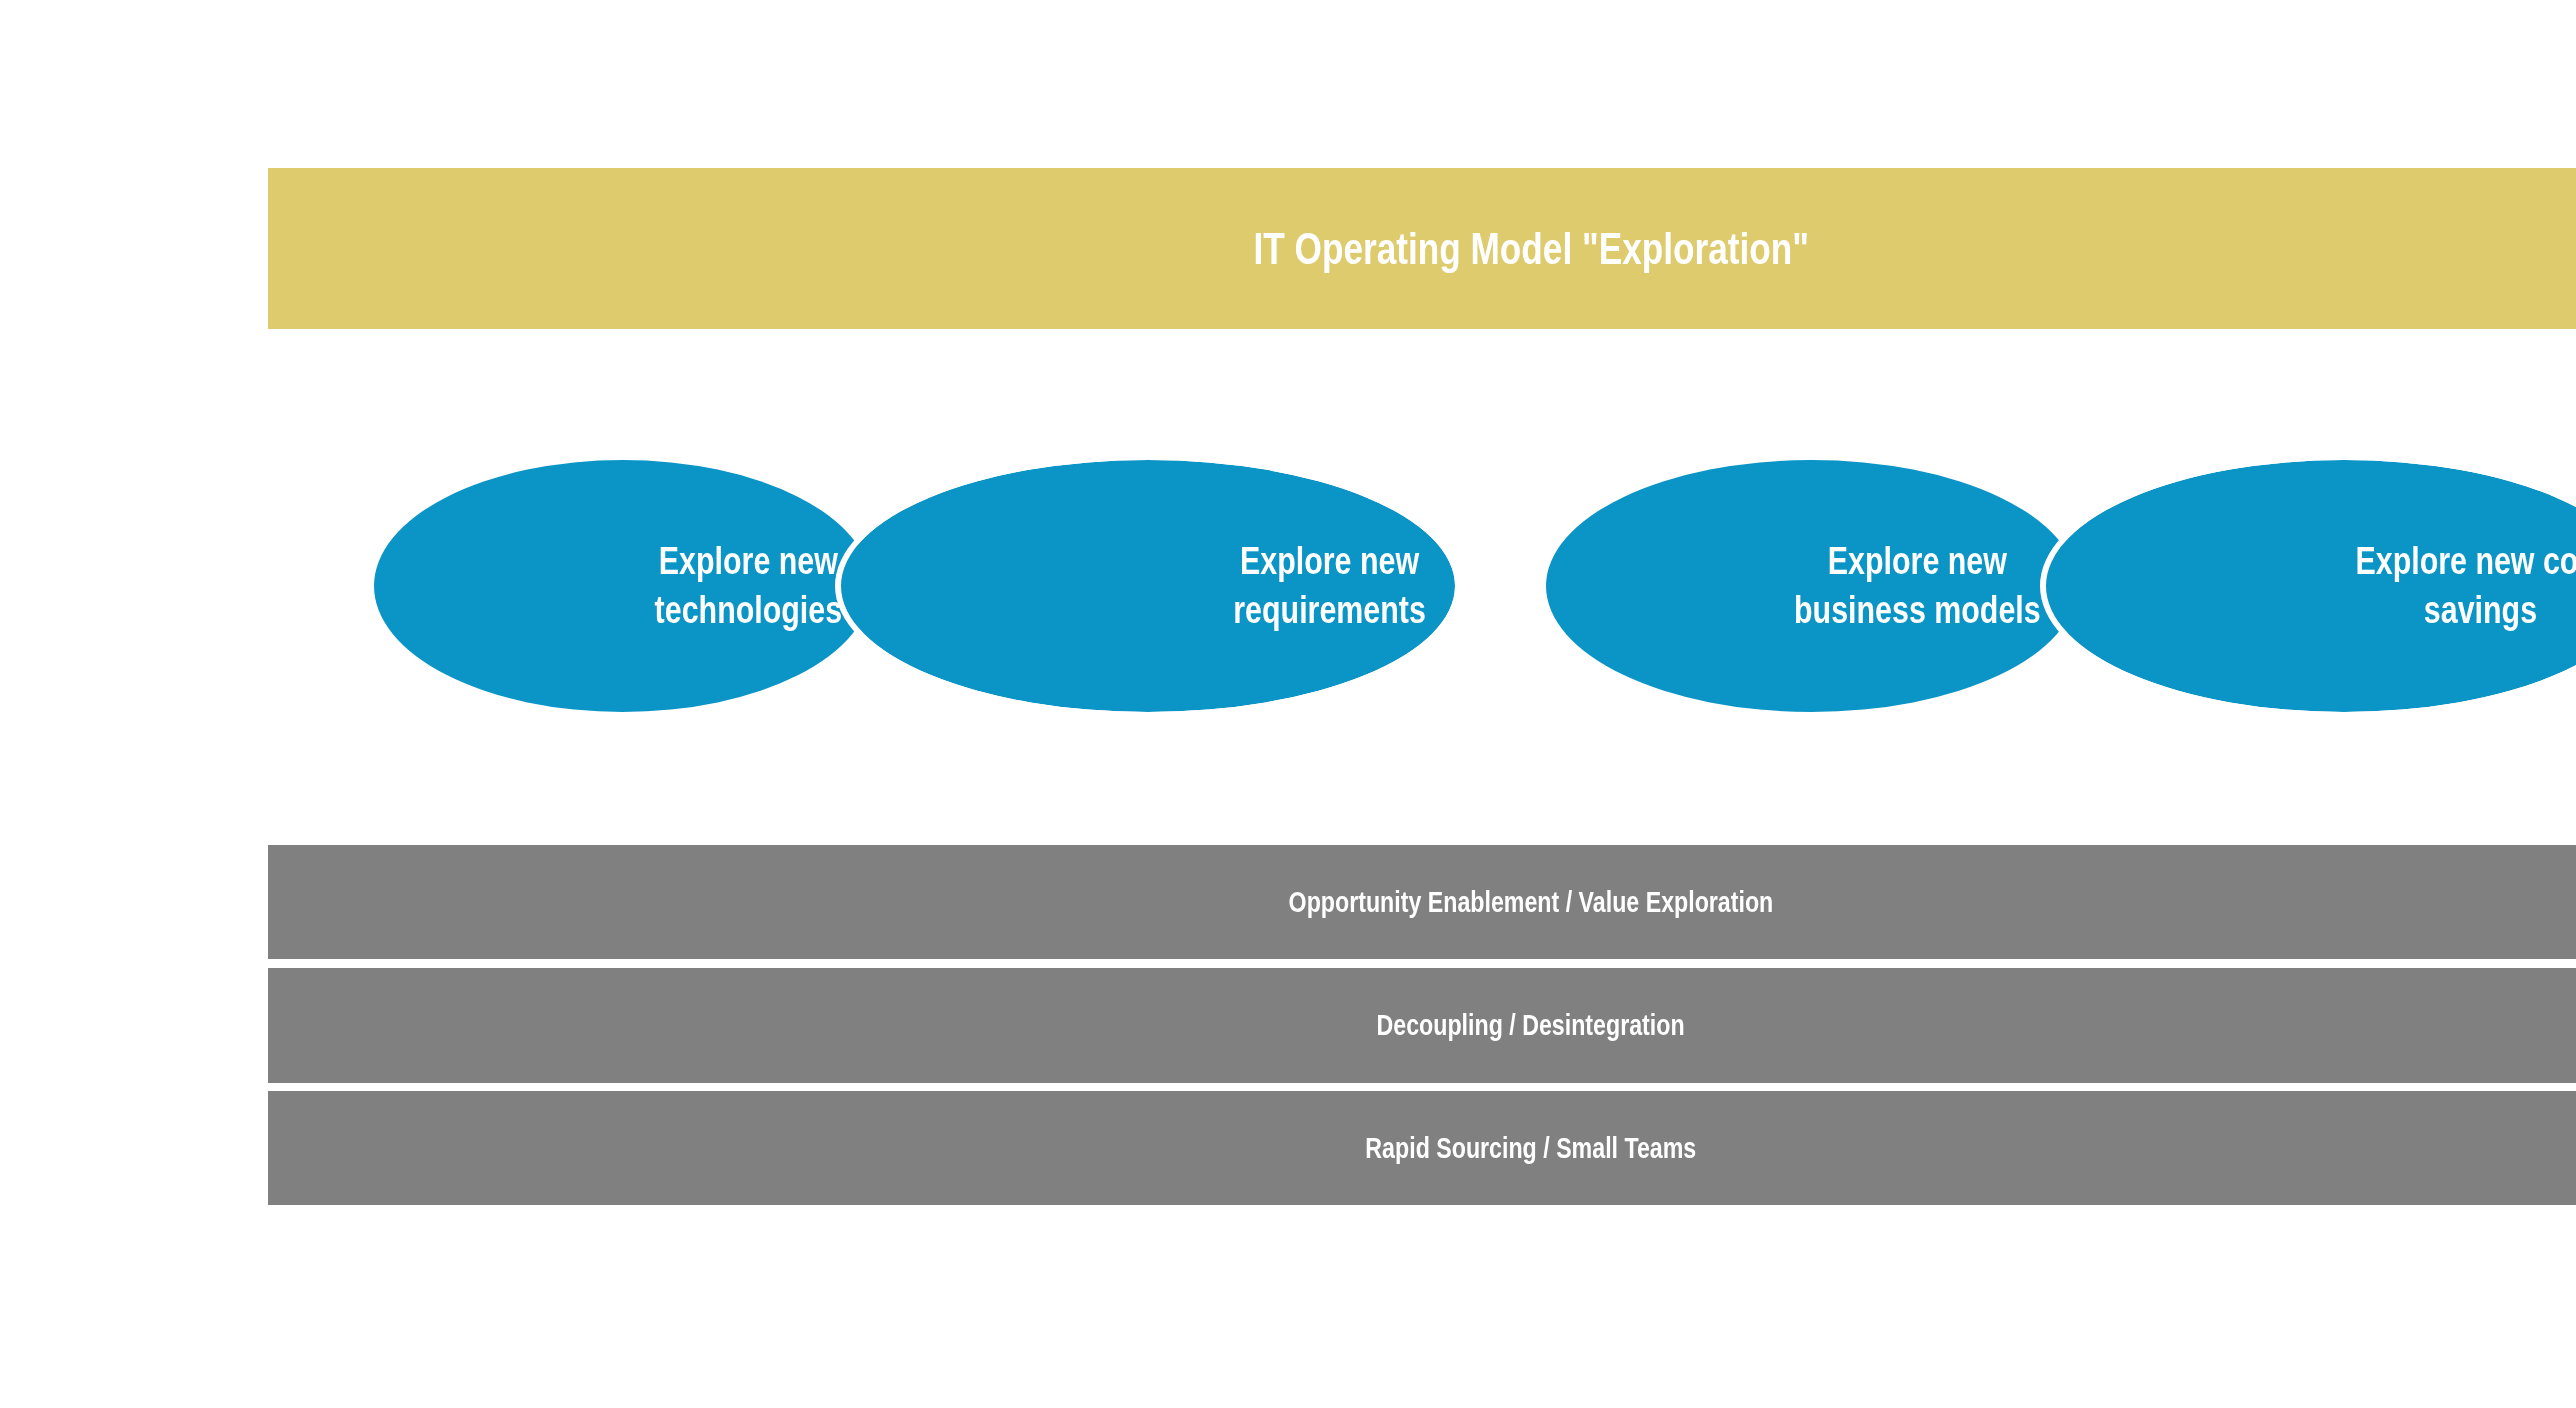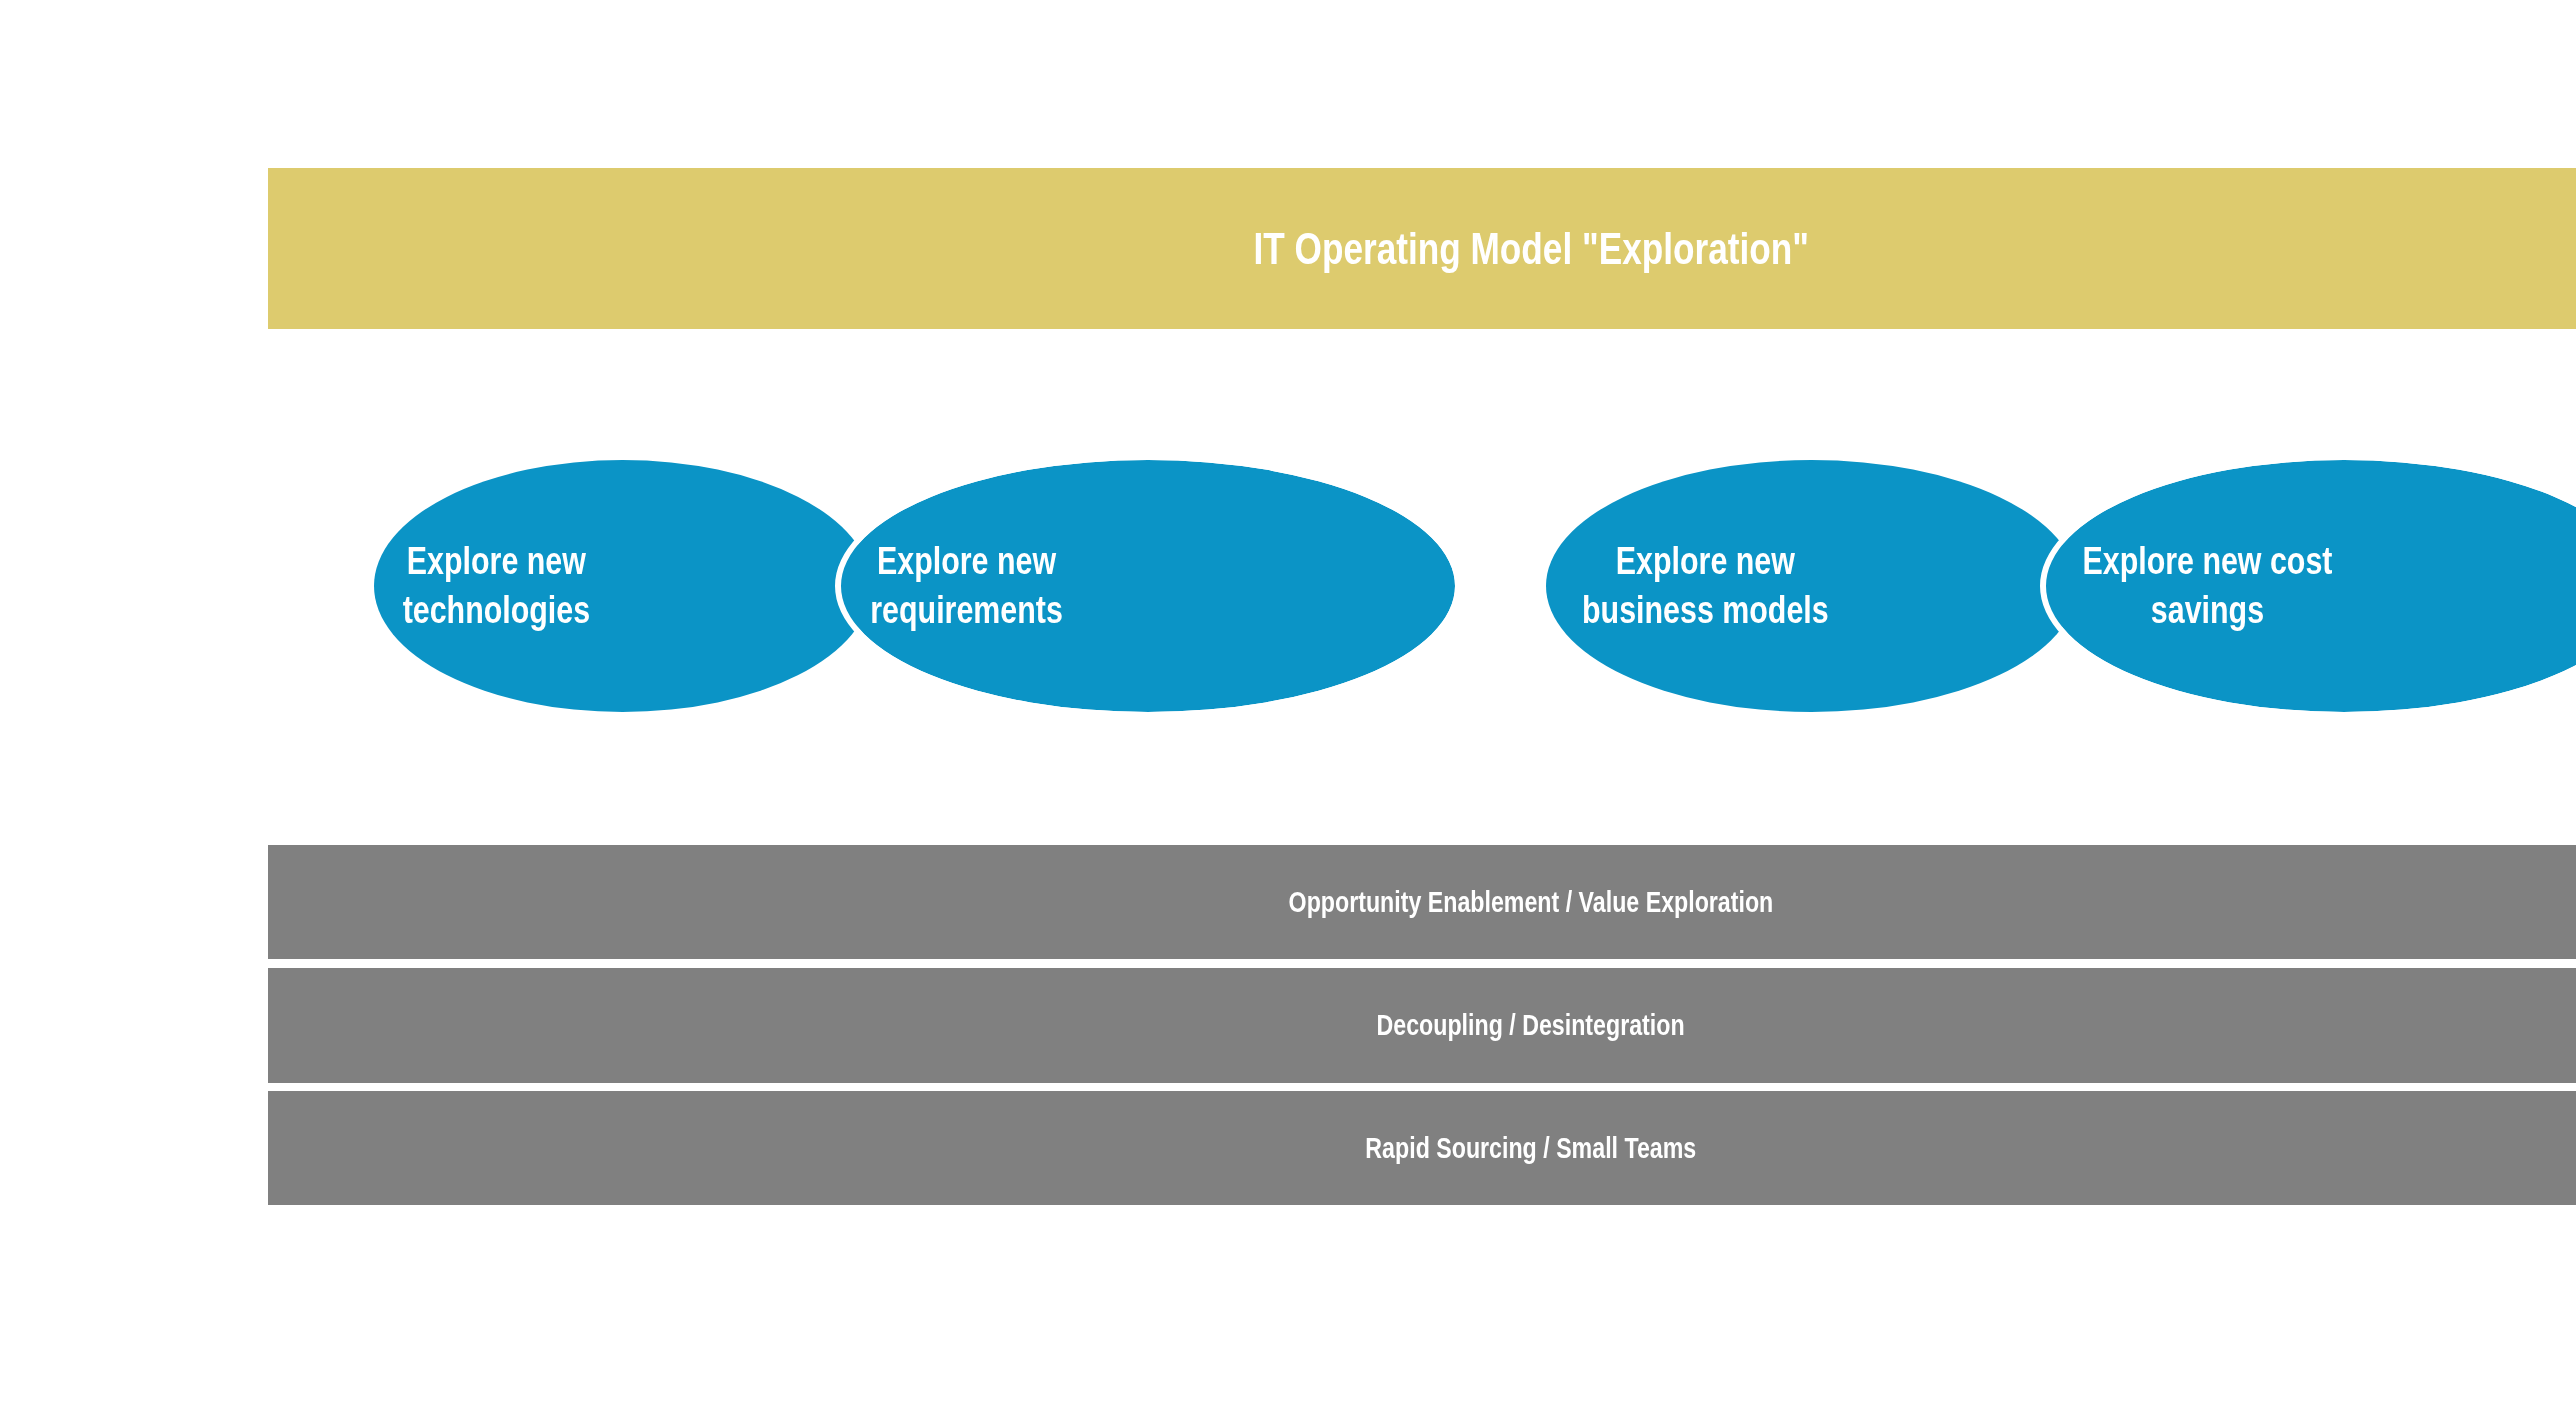--- a/index.html
+++ b/index.html
@@ -53,21 +53,21 @@
     width: 3015px;
     height: 1408px;
     pointer-events: none;
   }
   .ellipse {
     position: absolute;
     background: #0b94c6;
     border-radius: 50%;
     display: flex;
     align-items: center;
-    justify-content: flex-start;
+    justify-content: flex-end;
     box-sizing: border-box;
     pointer-events: auto;
   }
   .ellipse.stroked {
     border: 6.7px solid #ffffff;
     background-clip: padding-box;
   }
   .ellipse-label {
     color: #ffffff;
     font-size: 38px;

